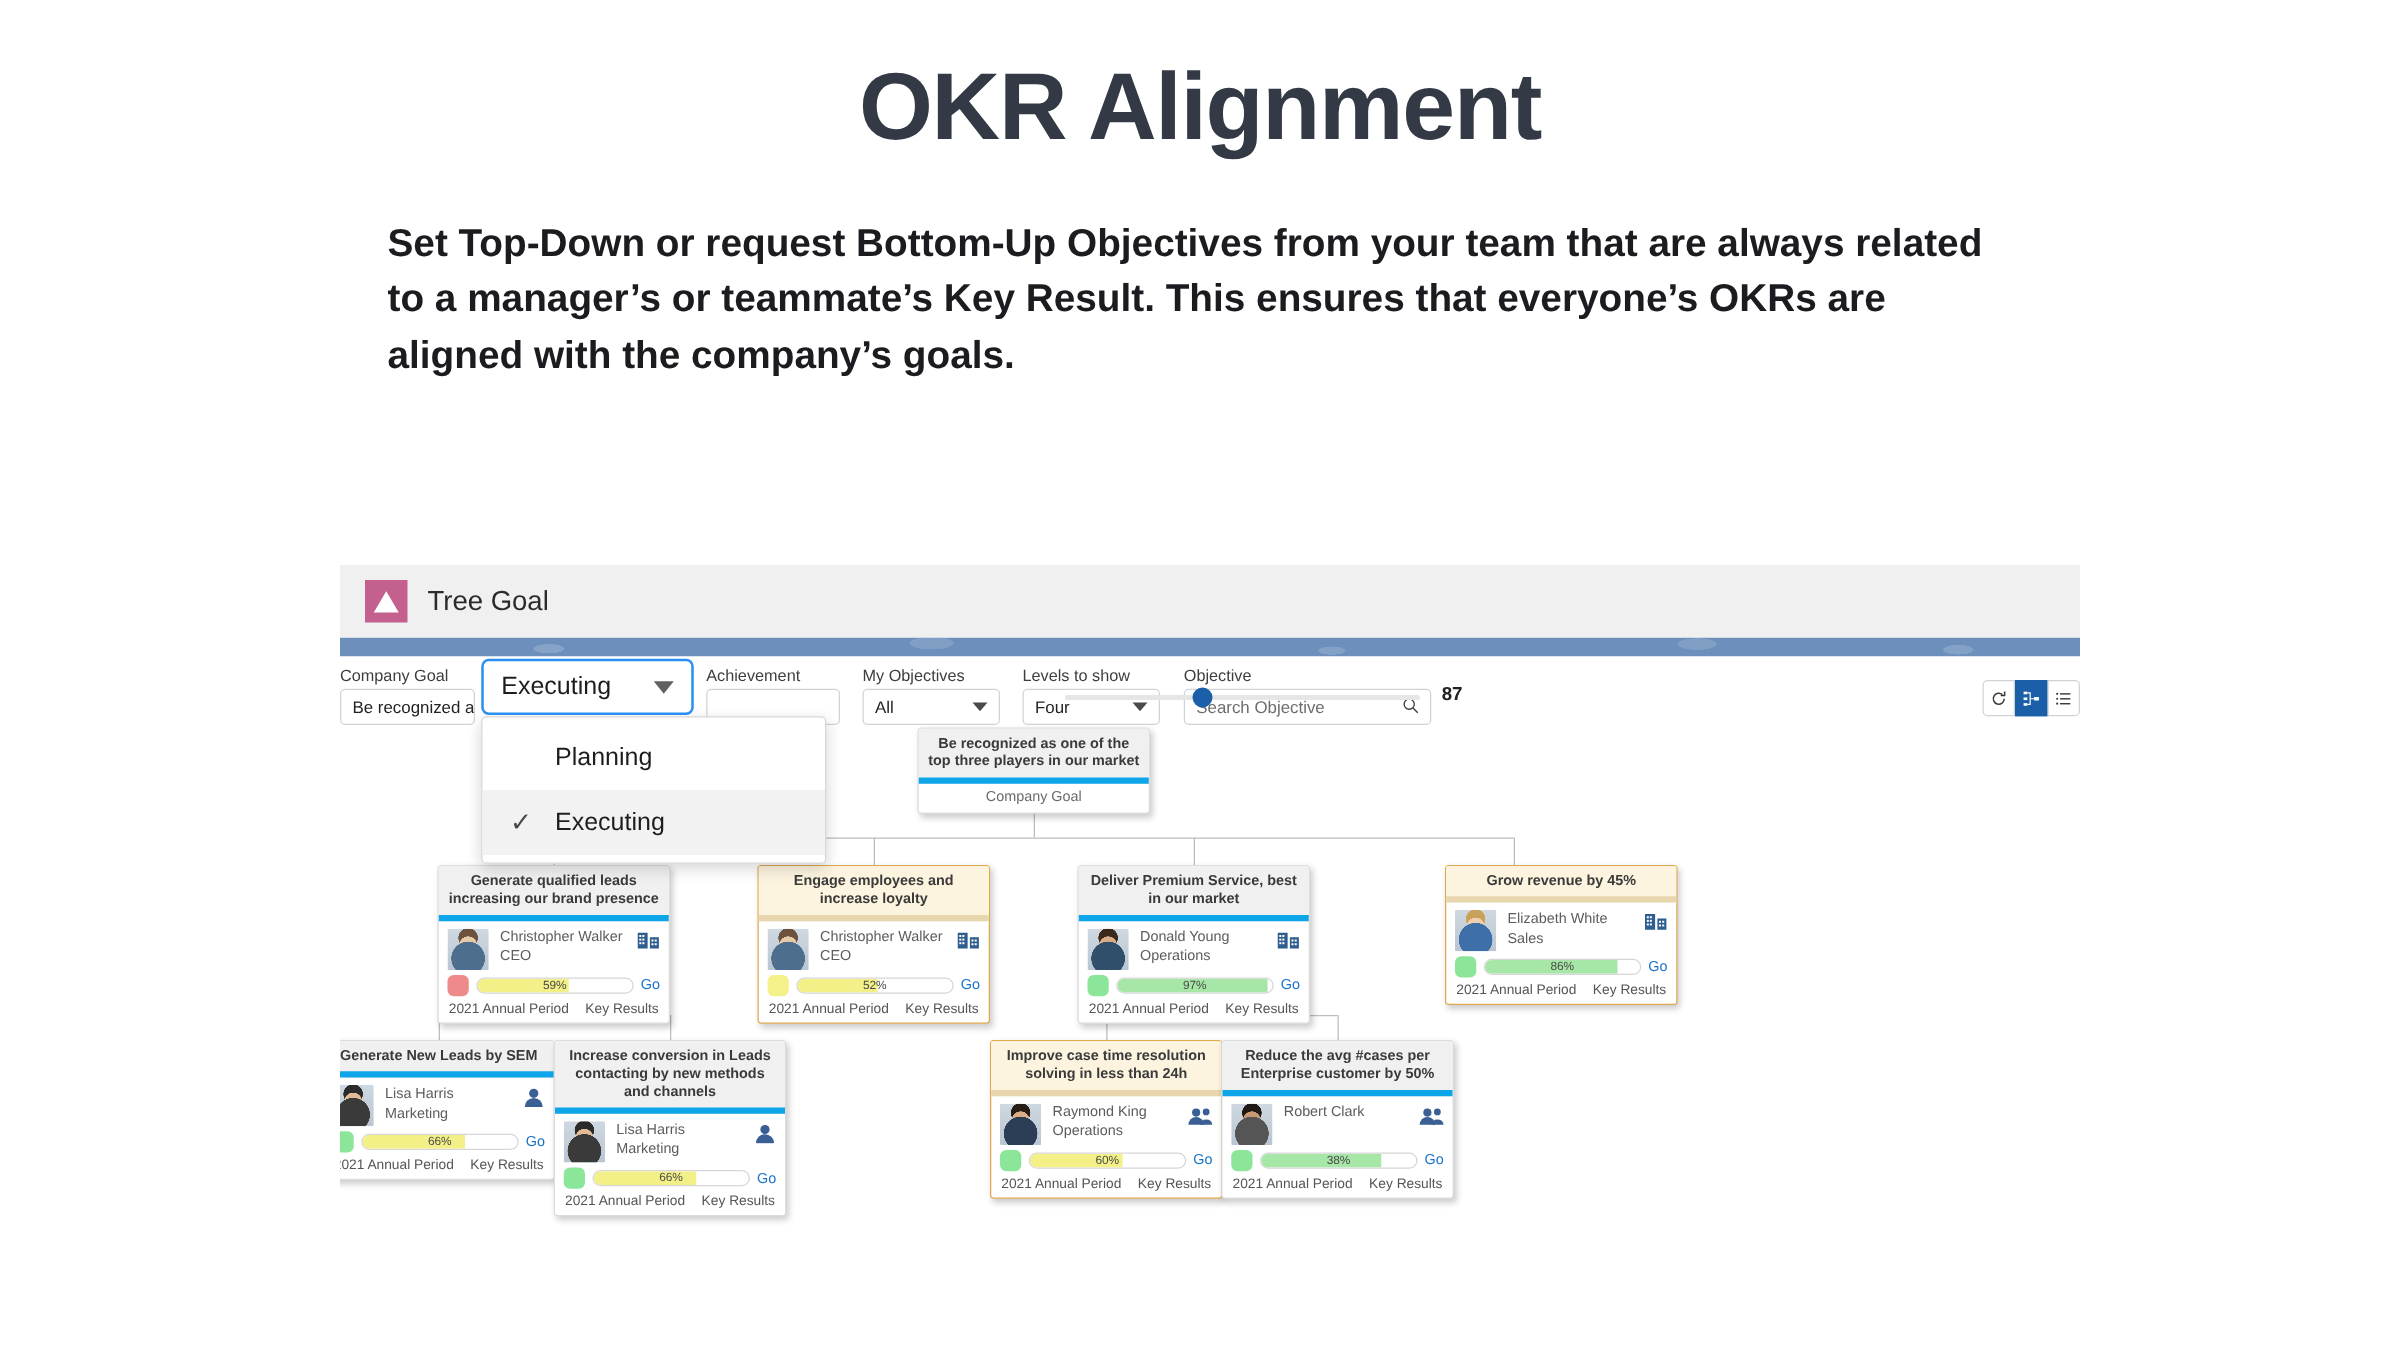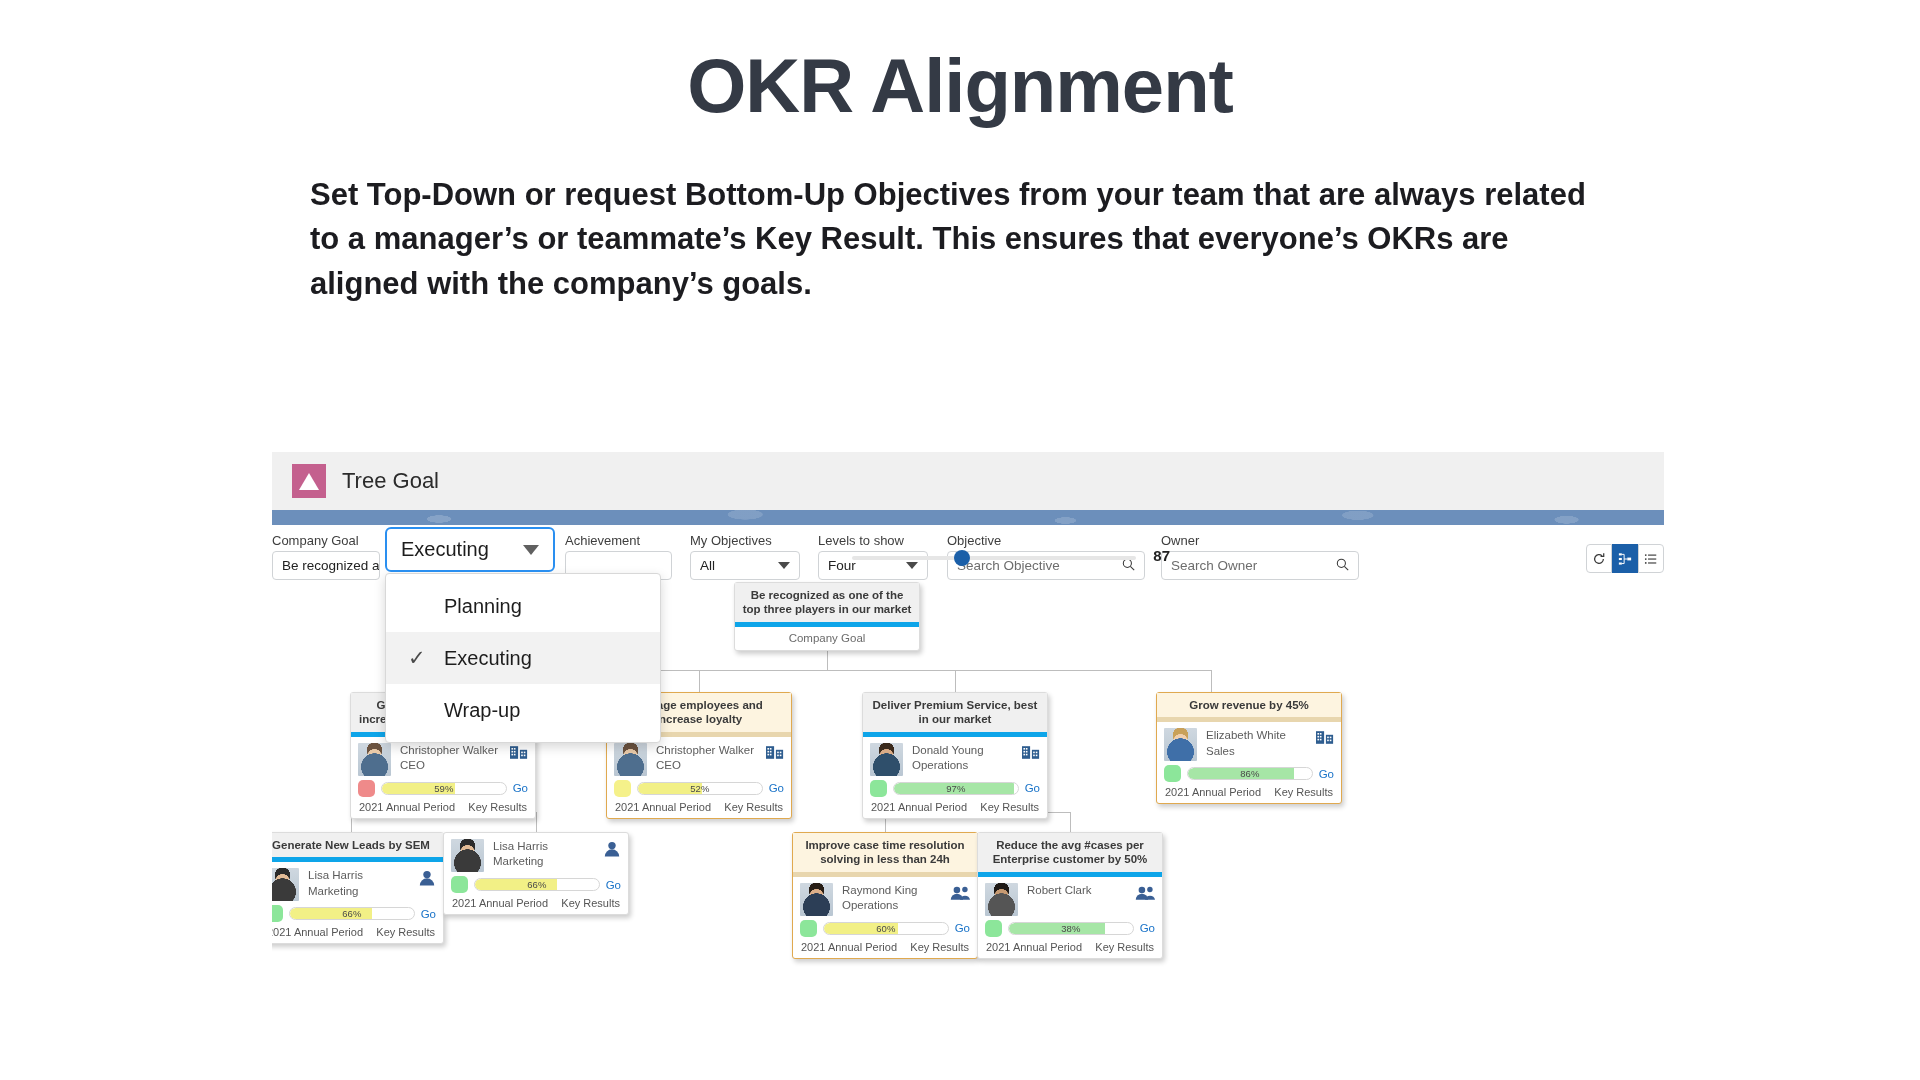--- a/index.html
+++ b/index.html
@@ -310,32 +310,20 @@
         <span class="ph">Search Objective</span>
         <span class="search-ic">
           <svg width="13" height="13" viewBox="0 0 16 16">
               <circle cx="6.6" cy="6.6" r="5" fill="none" stroke="#3a3a3a" stroke-width="1.3"></circle>
               <line x1="10.3" y1="10.3" x2="15" y2="15" stroke="#3a3a3a" stroke-width="1.3"></line>
             </svg>
         </span>
       </div>
     </div>
 
-    <div class="field" style="left:889px; top:8px; width:198px;">
-      <div class="field-label">Owner</div>
-      <div class="ctrl">
-        <span class="ph">Search Owner</span>
-        <span class="search-ic">
-          <svg width="13" height="13" viewBox="0 0 16 16">
-              <circle cx="6.6" cy="6.6" r="5" fill="none" stroke="#3a3a3a" stroke-width="1.3"></circle>
-              <line x1="10.3" y1="10.3" x2="15" y2="15" stroke="#3a3a3a" stroke-width="1.3"></line>
-            </svg>
-        </span>
-      </div>
-    </div>
 
     <div class="icon-group">
       <div class="icon-btn">
         <svg width="14" height="14" viewBox="0 0 16 16">
           <path d="M13 8a5 5 0 1 1-1.6-3.7" fill="none" stroke="#3a3a3a" stroke-width="1.4"></path>
           <polyline points="13.4,1.4 13.4,5 9.8,5" fill="none" stroke="#3a3a3a" stroke-width="1.4"></polyline>
         </svg>
       </div>
       <div class="icon-btn active">
         <svg width="14" height="14" viewBox="0 0 16 16">
@@ -366,24 +354,20 @@
     </div>
     <div class="dropdown-menu">
       <div class="dropdown-item">
         <span class="dd-check"></span>
         <span>Planning</span>
       </div>
       <div class="dropdown-item sel">
         <span class="dd-check">✓</span>
         <span>Executing</span>
       </div>
-      <div class="dropdown-item">
-        <span class="dd-check"></span>
-        <span>Wrap-up</span>
-      </div>
     </div>
   </div>
 
   <div class="ach-slider">
     <div class="track"></div>
     <div class="knob"></div>
     <div class="val">87</div>
   </div>
 
   <div class="tree">
@@ -593,20 +577,21 @@
             <span class="pct">66%</span>
           </span>
           <span class="go">Go</span>
         </div>
         <div class="card-foot">
           <span>2021 Annual Period</span>
           <span>Key Results</span>
         </div>
       </div>
     <div class="node card" id="l3-1" style="left:171px; top:250px;">
+        <div class="node-head">Increase conversion in Leads contacting by new methods and channels</div>
         <div class="card-body">
           <div class="avatar" style="background-image:radial-gradient(circle at 50% 72%, #3a3a3a 0 46%, transparent 47%),radial-gradient(circle at 50% 40%, #e2bb96 0 27%, transparent 28%),radial-gradient(circle at 50% 22%, #2b2b2b 0 25%, transparent 26%),linear-gradient(#cfd8e0,#b9c6d2)"></div>
           <div class="who">
             <div class="nm">Lisa Harris</div>
             <div class="role">Marketing</div>
           </div>
           <span class="type-ic"><svg width="18" height="16" viewBox="0 0 18 16">
               <g fill="#3a5f94">
                 <circle cx="9" cy="4.6" r="3.7"></circle>
                 <path d="M1.8 15.5a7.2 7.2 0 0 1 14.4 0z"></path>

